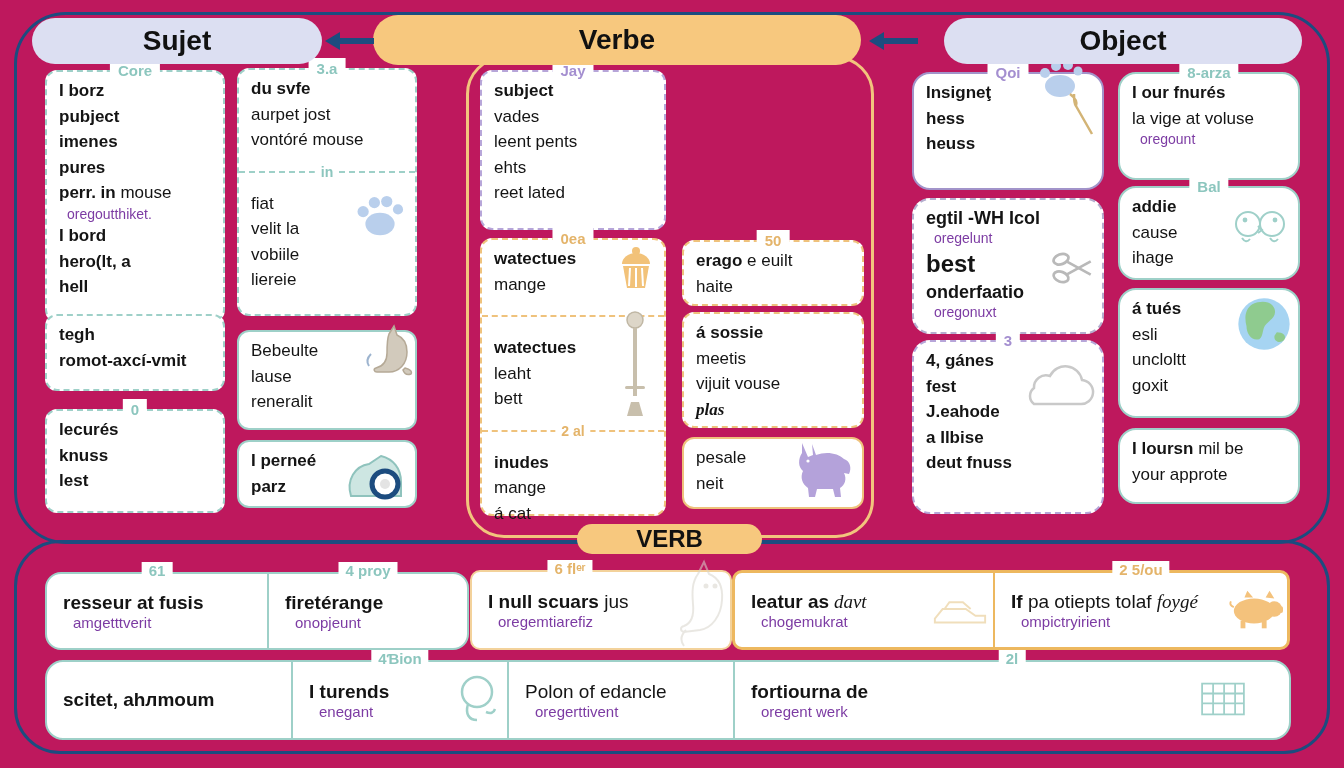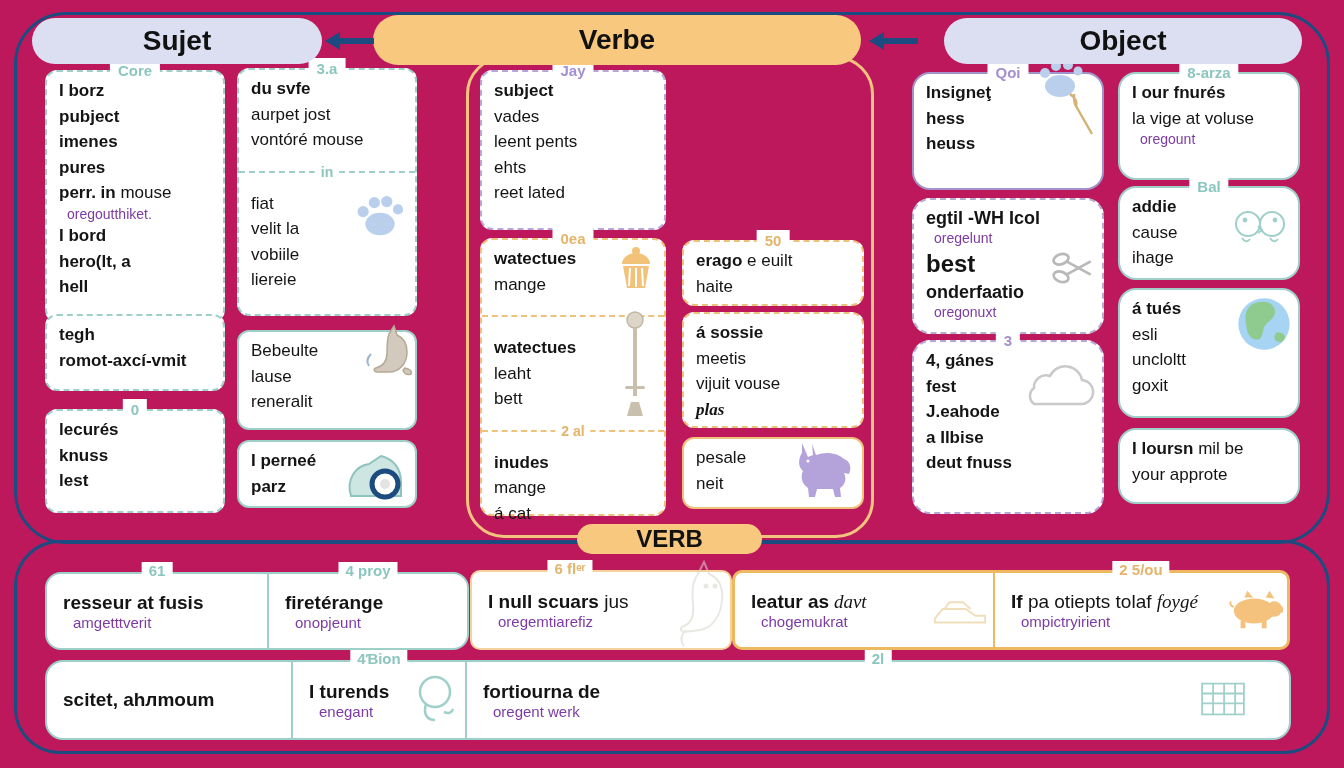--- a/index.html
+++ b/index.html
@@ -364,28 +364,32 @@
           <rect x="34" y="32" width="5" height="8"></rect>
         <path d="M5 18 q-5 -2 -3 -6" fill="none" stroke="#f4c27c" stroke-width="2"></path>
       </svg>
     </div>
   </div>
 
   <div class="brow brow2">
     <div class="bc" style="width:244px">
       <div class="bmain b">scitet, ahᴫmoum</div>
     </div>
-    <div class="bc bdiv-teal" style="width:174px">
+    <div class="bc bdiv-teal" style="width:216px">
       <span class="blbl lab-teal">4Ɓion</span>
       <div class="bmain b">I turends</div>
       <div class="bnote">enegant</div>
       <svg class="icon" style="right:8px;top:12px" width="44" height="56" viewBox="0 0 44 56" fill="none" stroke="#9fd0c9" stroke-width="2.5">
         <circle cx="22" cy="18" r="15"></circle>
         <path d="M13 30 c-3 10 1 16 9 16 M31 38 q7 3 9 -3"></path>
       </svg>
+    </div>
+    <div class="bc bdiv-teal" style="width:226px">
+      <div class="bmain">Polon of edancle</div>
+      <div class="bnote">oregerttivent</div>
     </div>
     <div class="bc bdiv-teal" style="flex:1">
       <span class="blbl lab-teal">2l</span>
       <div class="bmain b">fortiourna de</div>
       <div class="bnote">oregent werk</div>
       <svg class="icon" style="right:44px;top:20px" width="44" height="34" viewBox="0 0 40 30" fill="none" stroke="#9fd0c9" stroke-width="1.6">
         <rect x="1" y="1" width="38" height="28"></rect>
         <line x1="1" y1="10" x2="39" y2="10"></line>
           <line x1="1" y1="19" x2="39" y2="19"></line>
         <line x1="11" y1="1" x2="11" y2="29"></line>

